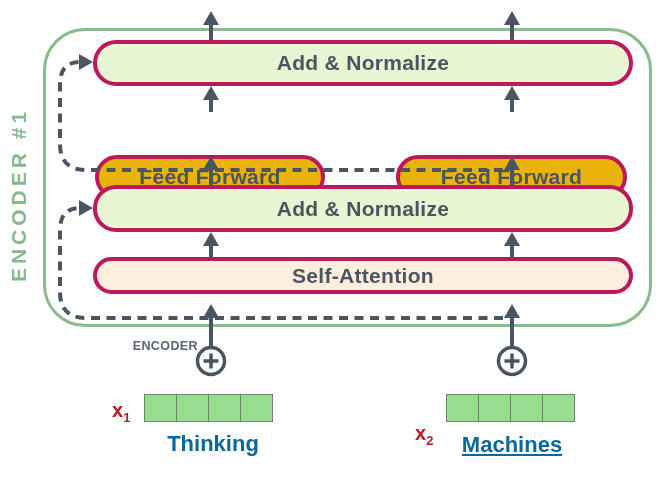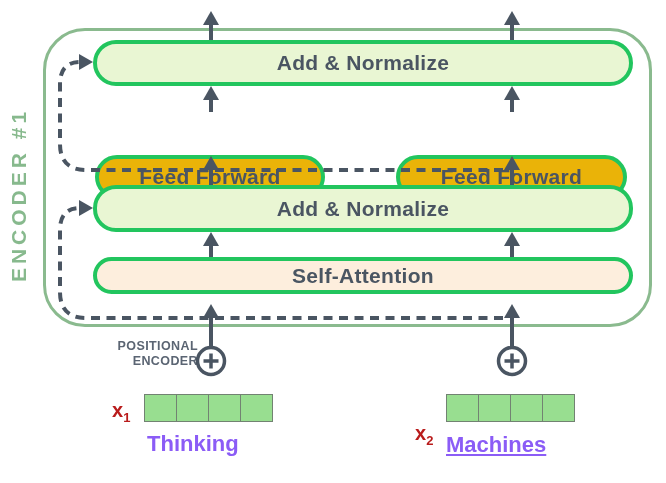--- a/index.html
+++ b/index.html
@@ -13,21 +13,21 @@
     border:3px solid #8aba8e; border-radius:42px; box-sizing:border-box;
   }
   .encoder-label {
     position:absolute; left:19px; top:195px;
     transform:translate(-50%,-50%) rotate(-90deg);
     white-space:nowrap; color:#87b98d; font-size:21px; font-weight:bold;
     letter-spacing:4px;
   }
   .layer-box {
     position:absolute; box-sizing:border-box;
-    border:4px solid #22c55e; border-radius:23px;
+    border:4px solid #be185d; border-radius:23px;
     display:flex; align-items:center; justify-content:center;
     color:#4a5562; font-size:21px; font-weight:600; letter-spacing:0.3px;
   }
   .addnorm { background:#e9f6d3; }
   .ff      { background:#eab308;margin-top:43px; }
   .selfatt { background:#fdeedd; }
   .box-top-addnorm { left:93px;  top:40px;  width:540px; height:46px; }
   .box-ff-left     { left:95px;  top:112px; width:230px; height:44px; }
   .box-ff-right    { left:396px; top:112px; width:231px; height:44px; }
   .box-mid-addnorm { left:93px;  top:185px; width:540px; height:47px; }
@@ -41,22 +41,22 @@
     position:absolute; color:#b91c1c; font-size:20px; font-weight:bold;
   }
   .vec-label sub { font-size:13px; }
   .vec-row { position:absolute; display:flex; }
   .vec-cell {
     width:33px; height:28px; background:#98de90;
     border:1px solid #728272; margin-left:-1px; box-sizing:border-box;
   }
   .vec-cell:first-child { margin-left:0; }
   .word-label {
-    position:absolute; width:132px; 
-    color:#8b5cf6; font-size:22px; font-weight:bold;
+    position:absolute; width:132px; text-align:center;
+    color:#0369a1; font-size:22px; font-weight:bold;
   }
 </style>
 </head>
 <body>
 
 <div class="stage">
 
   <div class="encoder-frame"></div>
   <div class="encoder-label">ENCODER #1</div>
 
@@ -70,21 +70,20 @@
     <span>Feed Forward</span>
   </div>
   <div class="layer-box addnorm box-mid-addnorm">
     <span>Add &amp; Normalize</span>
   </div>
   <div class="layer-box selfatt box-selfatt">
     <span>Self-Attention</span>
   </div>
 
   <div class="pos-enc">
-    <div>POSITIONAL</div>
     <div>ENCODER</div>
   </div>
 
   <div class="vec-label" style="left:112px; top:399px;">
     <span>x</span><sub>1</sub>
   </div>
   <div class="vec-row" style="left:144px; top:394px;">
     <div class="vec-cell"></div>
     <div class="vec-cell"></div>
     <div class="vec-cell"></div>

